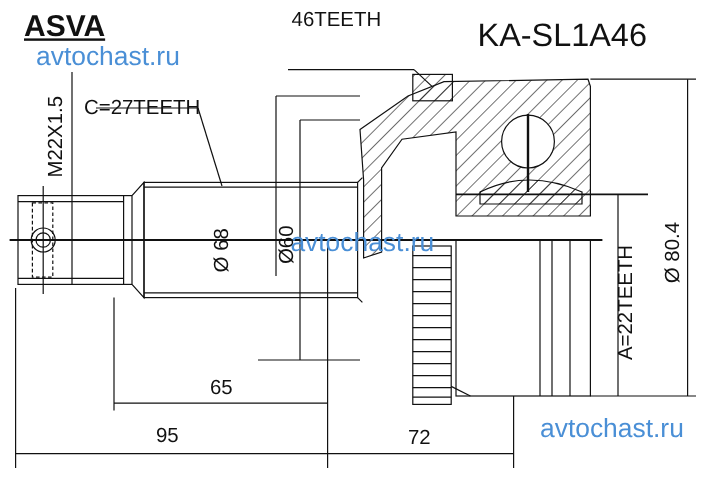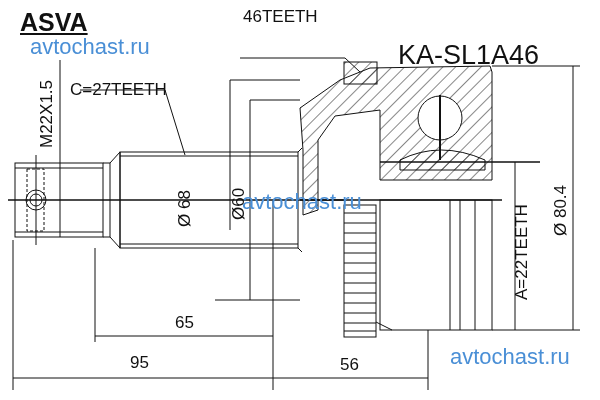--- a/index.html
+++ b/index.html
@@ -1,20 +1,20 @@
 <!DOCTYPE html>
 <html><head>
 <meta charset="utf-8">
 <style>
   html, body { margin:0; padding:0; background:#ffffff; }
   body { width:600px; height:400px; overflow:hidden; position:relative; font-family:"Liberation Sans", sans-serif; }
   #canvas { position:absolute; left:0; top:0; width:600px; height:400px; }
   .lbl { position:absolute; color:#111; white-space:nowrap; line-height:1; font-family:"Liberation Sans", sans-serif; }
   .brand { font-weight:bold; font-size:25px; letter-spacing:0px;text-decoration:underline; }
-  .part { font-size:27px;margin-top:26px; }
+  .part { font-size:27px; }
   .dim { font-size:17px; }
   .wm { position:absolute; font-size:22px; white-space:nowrap; line-height:1; font-family:"Liberation Sans", sans-serif; }
   .rot { transform-origin:left top; transform:rotate(-90deg); }
 </style>
 </head>
 <body>
 
 <svg id="canvas" viewBox="0 0 600 400" xmlns="http://www.w3.org/2000/svg">
   <defs>
     <pattern id="hatch" patternUnits="userSpaceOnUse" width="9" height="9" patternTransform="rotate(45)">
@@ -121,13 +121,13 @@
 <div class="lbl dim" style="left:70px;top:81px;">C=27TEETH</div>
 
 <div class="lbl dim rot" style="left:38px;top:148px;">M22X1.5</div>
 <div class="lbl dim rot" style="left:176px;top:227px;">Ø 68</div>
 <div class="lbl dim rot" style="left:230px;top:220px;">Ø60</div>
 <div class="lbl dim rot" style="left:513px;top:300px;">A=22TEETH</div>
 <div class="lbl dim rot" style="left:552px;top:236px;">Ø 80.4</div>
 
 <div class="lbl dim" style="left:175px;top:314px;text-align:center;">65</div>
 <div class="lbl dim" style="left:130px;top:354px;">95</div>
-<div class="lbl dim" style="left:340px;top:356px;">56</div>
+<div class="lbl dim" style="left:340px;top:356px;">72</div>
 
 </body></html>

